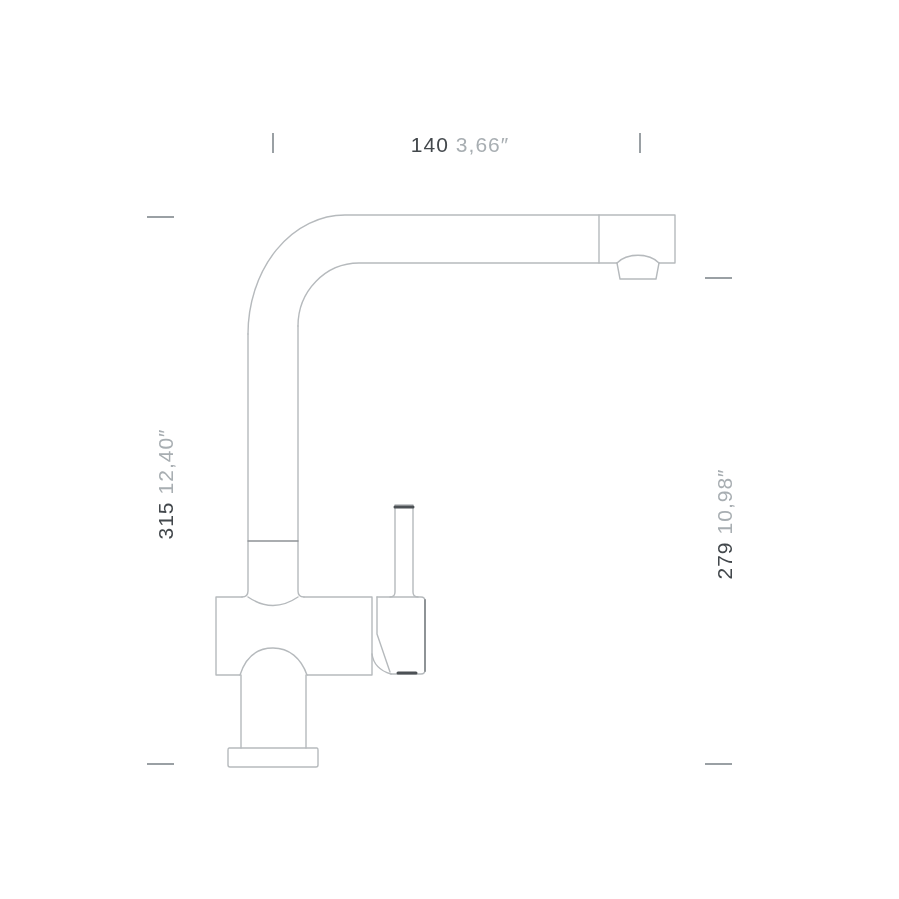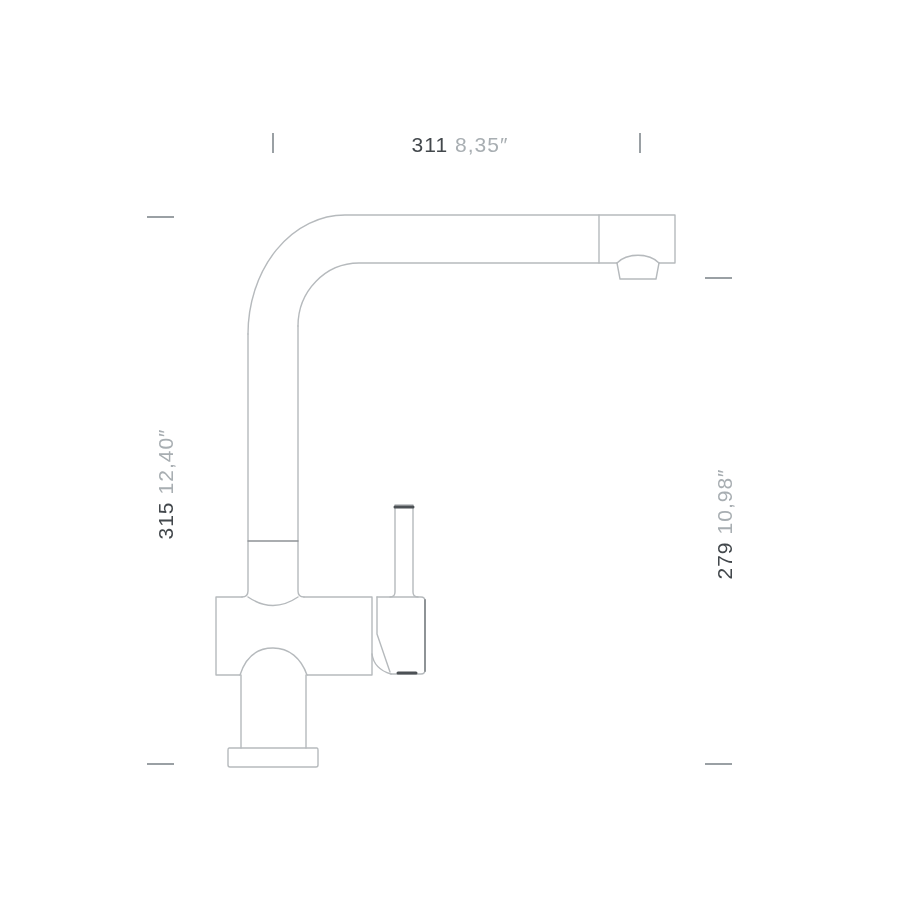--- a/index.html
+++ b/index.html
@@ -92,21 +92,21 @@
       <path d="M 390 597 Q 395 597 395 592 L 395 505 L 413 505 L 413 592 Q 413 597 418 597" stroke="#b6babd"></path>
 
       <path stroke-width="3" d="M 395 507 L 413 507" stroke="#4c5155"></path>
     </g>
   </svg>
 
   <div>
     <div class="tick v" style="left:272px; top:133px;"></div>
     <div class="tick v" style="left:639px; top:133px;"></div>
     <div class="dim-label" style="left:460px; top:145px;">
-      <span class="dim-mm">311</span><span class="dim-in">8,35″</span>
+      <span class="dim-mm">140</span><span class="dim-in">3,66″</span>
     </div>
   </div>
 
   <div>
     <div class="tick h" style="left:147px; top:216px;"></div>
     <div class="tick h" style="left:147px; top:763px;"></div>
     <div class="dim-label rot" style="left:166px; top:484px;">
       <span class="dim-mm">315</span><span class="dim-in">12,40″</span>
     </div>
   </div>

